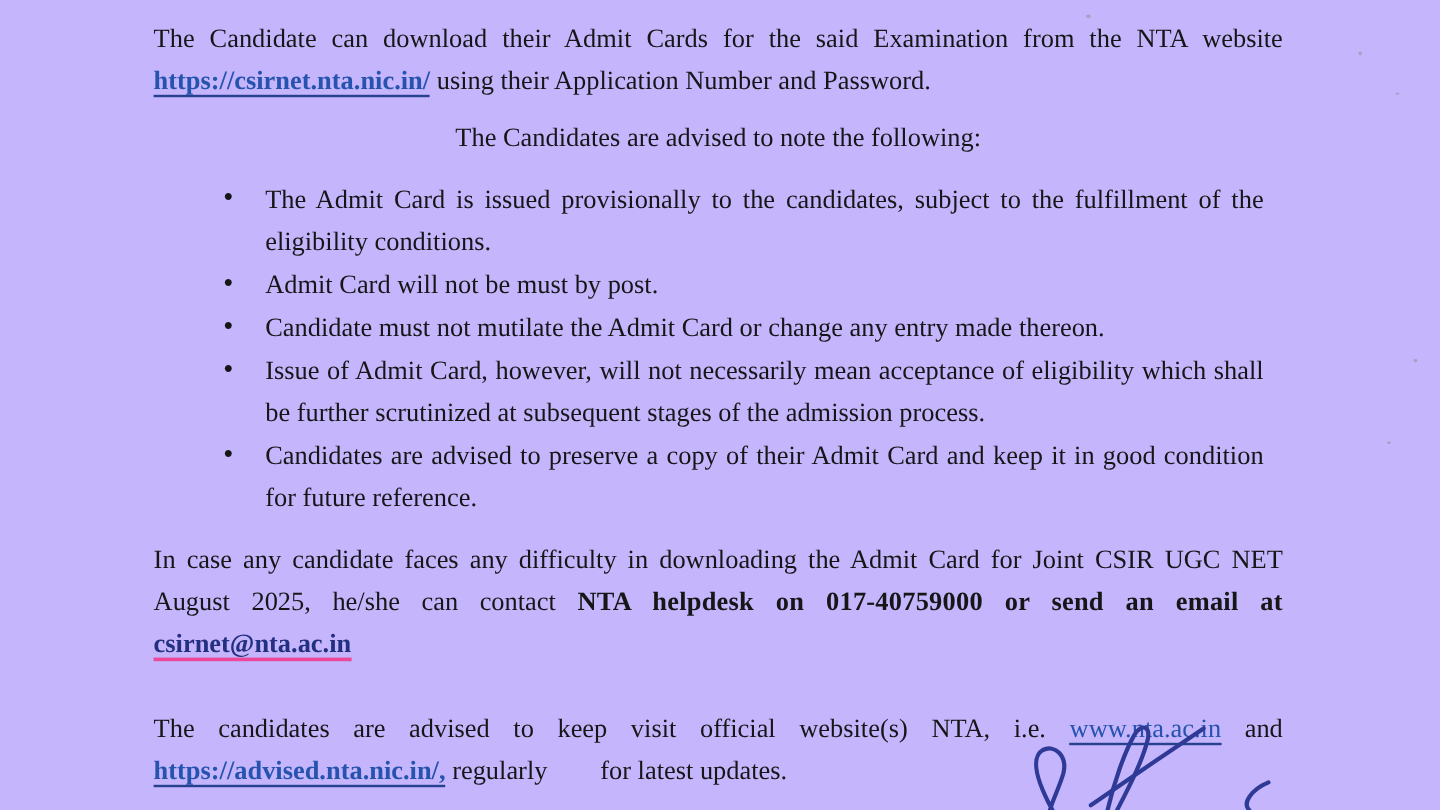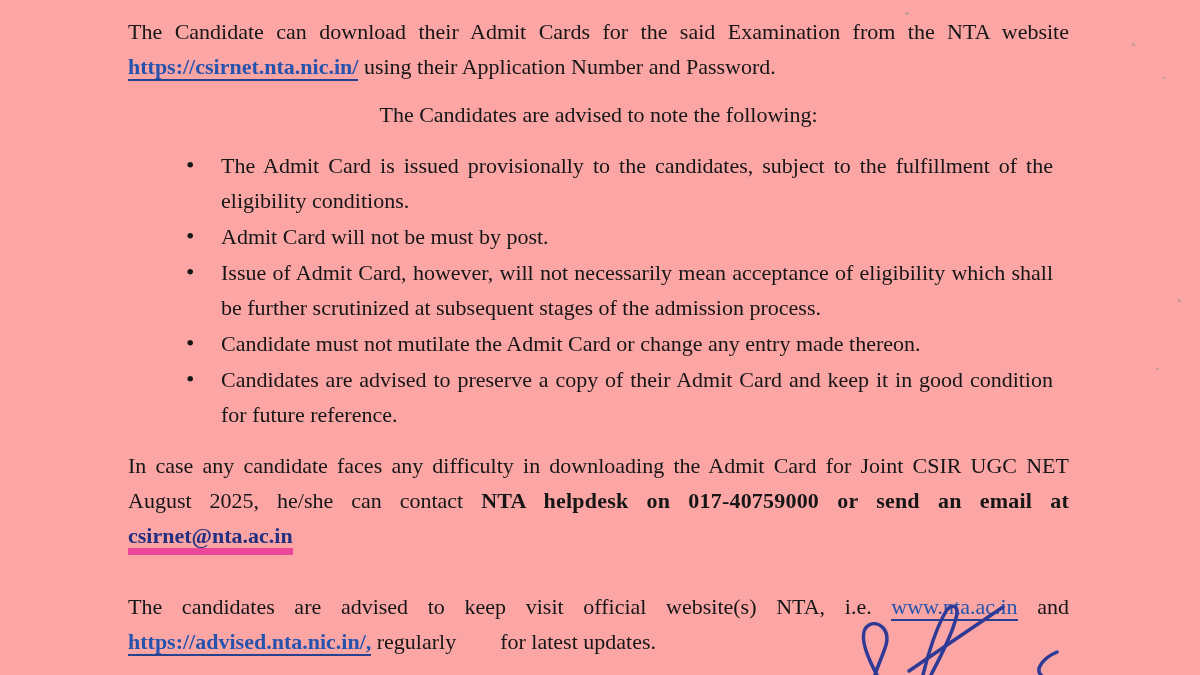--- a/index.html
+++ b/index.html
@@ -6,21 +6,21 @@
   body {
     width: 1200px; height: 675px;
     background: #fdfdfd;
     font-family: "Liberation Serif", "DejaVu Serif", serif;
     color: #161616;
     overflow: hidden;
   }
   .page {
     position: relative;
     width: 1200px; height: 675px;
-    background: #fca5a5;
+    background: #c4b5fd;
     overflow: hidden;
   }
   .content {
     position: absolute;
     left: 128px; top: 14px;
     width: 941px;
     font-size: 22px;
     line-height: 35px;
     text-align: justify;
   }
@@ -48,21 +48,21 @@
   a.doc-link {
     color: #2553ad;
     text-decoration: none;
     border-bottom: 2px solid #27418f;
     cursor: pointer;
   }
   a.doc-link.bold { font-weight: bold; }
   a.doc-link.email {
     color: #232f80;
     font-weight: bold;
-    border-bottom: 7px solid #ec4899;
+    border-bottom: 3px solid #ec4899;
     margin-top: 30px;
   }
   strong.helpdesk { font-weight: bold; letter-spacing: 0.2px; }
   .gap-spacer { display: inline-block; width: 44px; }
   .signature-svg {
     position: absolute;
     left: 835px; top: 597px;
     width: 370px; height: 78px;
   }
   .scan-dot {
@@ -81,22 +81,22 @@
 
     <p class="p1">
       <span>The Candidate can download their Admit Cards for the said Examination from the NTA website </span><a class="doc-link bold">https://csirnet.nta.nic.in/</a><span> using their Application Number and Password.</span>
     </p>
 
     <p class="intro">The Candidates are advised to note the following:</p>
 
     <ul class="advisory">
       <li><span>The Admit Card is issued provisionally to the candidates, subject to the fulfillment of the eligibility conditions.</span></li>
       <li><span>Admit Card will not be must by post.</span></li>
+      <li><span>Candidate must not mutilate the Admit Card or change any entry made thereon.</span></li>
       <li><span>Issue of Admit Card, however, will not necessarily mean acceptance of eligibility which shall be further scrutinized at subsequent stages of the admission process.</span></li>
-      <li><span>Candidate must not mutilate the Admit Card or change any entry made thereon.</span></li>
       <li><span>Candidates are advised to preserve a copy of their Admit Card and keep it in good condition for future reference.</span></li>
     </ul>
 
     <p class="p3">
       <span>In case any candidate faces any difficulty in downloading the Admit Card for Joint CSIR UGC NET August 2025, he/she can contact </span><strong class="helpdesk">NTA helpdesk on 017-40759000 or send an email at </strong><br>
       <a class="doc-link email">csirnet@nta.ac.in</a>
     </p>
 
     <p class="p4">
       <span>The candidates are advised to keep visit official website(s) NTA, i.e. </span><a class="doc-link">www.nta.ac.in</a><span> and </span><a class="doc-link bold">https://advised.nta.nic.in/,</a><span> regularly</span><span class="gap-spacer"></span><span>for latest updates.</span>

